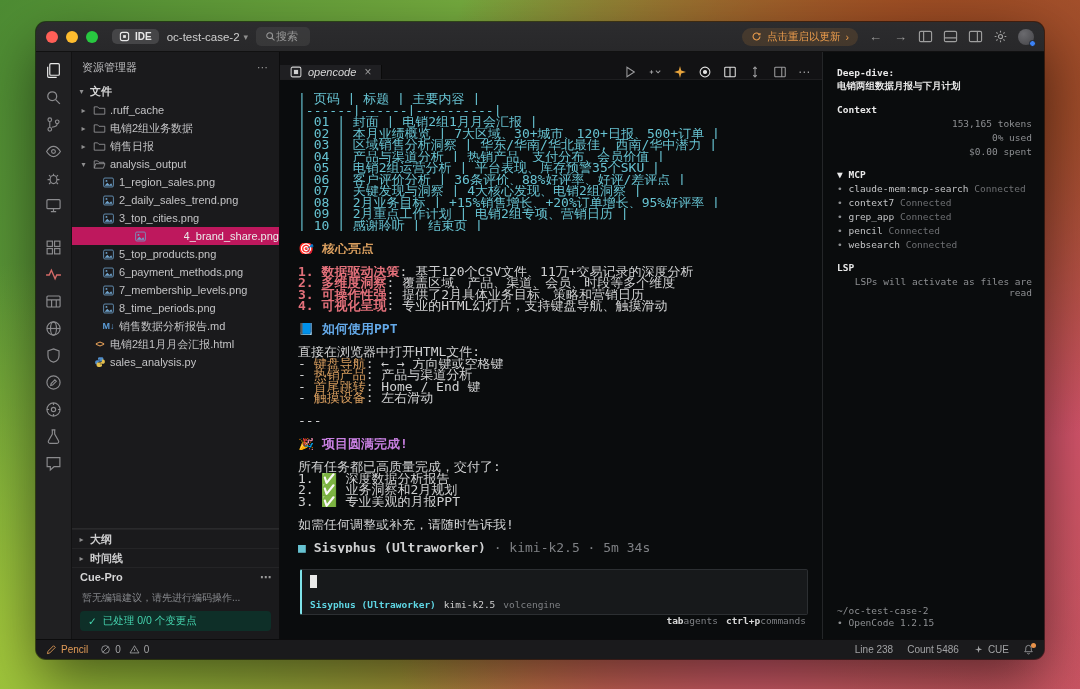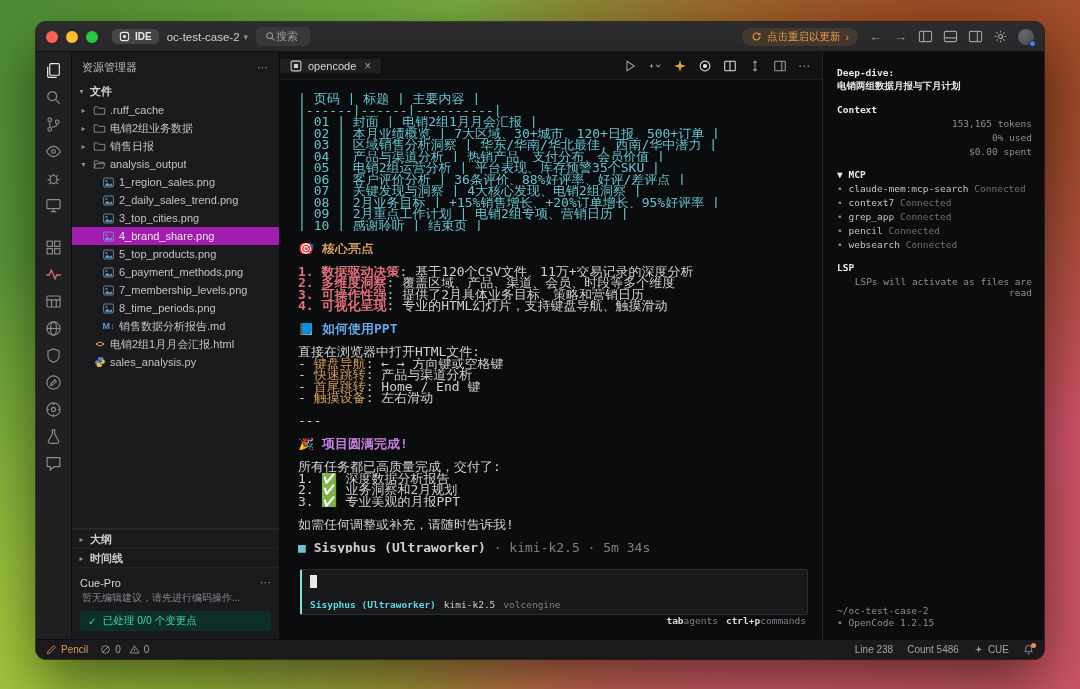--- a/index.html
+++ b/index.html
@@ -55,38 +55,38 @@
   .sidebar { width:208px; flex:0 0 208px; background:#1a1a1c; border-right:1px solid #0c0c0d;
     display:flex; flex-direction:column; font-size:11px; color:#c3c3c5; }
   .sb-header { height:30px; flex:0 0 30px; display:flex; align-items:center; padding:0 10px; color:#bdbdbf; }
   .sb-header .more { margin-left:auto; color:#9a9a9a; letter-spacing:1px; }
   .section-head { display:flex; align-items:center; height:19px; padding-left:4px; font-weight:bold; color:#d8d8d8; gap:3px; }
   .twisty { width:11px; text-align:center; color:#8f8f90; font-size:8px; flex:0 0 11px; }
   .tree { flex:1; overflow:hidden; }
   .tree-row { display:flex; align-items:center; height:18px; gap:4px; color:#c3c3c5; white-space:nowrap; overflow:hidden; }
   .tree-row.d1 { padding-left:6px; }
   .tree-row.d2 { padding-left:15px; }
-  .tree-row.selected { background:#a21caf; color:#eaeaea; }
+  .tree-row.selected { background:#be185d; color:#eaeaea;justify-content:space-between; }
   .fic { width:13px; height:13px; flex:0 0 13px; display:inline-flex; align-items:center; justify-content:center; color:#9b9b9e; }
   .fic.img { color:#6fa3cc; }
   .fmd { color:#5b9bd5; font-weight:bold; font-size:9px; font-family:"Liberation Sans",sans-serif; }
   .fhtml { color:#de9b56; font-weight:bold; font-size:8.5px; letter-spacing:-1px; }
   .fname { overflow:hidden; text-overflow:ellipsis; }
   .sb-bottom { border-top:1px solid #2a2a2c; }
   .sb-row { display:flex; align-items:center; height:19px; padding-left:4px; font-weight:bold; color:#cccccd; gap:3px; border-top:1px solid #242426; }
   .cuepro { border-top:1px solid #242426; padding:3px 8px 8px 8px; }
-  .cuepro-head { display:flex; align-items:flex-end; height:18px; font-weight:normal; color:#d5d5d6; }
+  .cuepro-head { display:flex; align-items:flex-start; height:18px; font-weight:bold; color:#d5d5d6; }
   .cuepro-head .more { margin-left:auto; color:#9a9a9a; }
   .cuepro-empty { font-size:10px; color:#84868a; padding:2px 0 6px 2px; }
   .cuepro-btn { height:20px; border-radius:4px; background:#0e2f28; color:#45d3ae;
     display:flex; align-items:center; gap:6px; padding:0 8px; font-size:10.5px; }
   
   .editor { flex:1; min-width:0; background:#0a0c0d; display:flex; flex-direction:column; }
   .tabbar { height:28px; flex:0 0 28px; background:#121214; border-bottom:1px solid #1e1e20;
-    display:flex; align-items:center; }
+    display:flex; align-items:flex-end;font-style:italic; }
   .tab { display:flex; align-items:center; gap:6px; padding:0 10px; background:#1f1f22;
     border-right:1px solid #0a0a0a; font-size:11px; color:#d6d6d6; }
   .tab .close { color:#9a9a9a; font-size:12px; margin-left:2px; }
   .tab-logo svg { width:12px; height:12px; display:block; }
   .ed-toolbar { margin-left:auto; display:flex; align-items:center; gap:11px; padding-right:12px; color:#9c9c9e; }
   .ed-toolbar svg { width:14px; height:14px; display:block; }
   .ed-ic.accent { color:#e6a33c; }
   .ed-ic.bright { color:#e2e2e2; }
   
   .term { flex:1; min-height:0; padding:13px 12px 0 18px; font-family:"DejaVu Sans Mono",monospace;
@@ -554,21 +554,21 @@
           <div class="t-line">&nbsp;</div>
           <div class="t-line"><span class="c-red c-bold">1. 数据驱动决策</span><span class="c-fg">: 基于120个CSV文件、11万+交易记录的深度分析</span></div>
           <div class="t-line"><span class="c-red c-bold">2. 多维度洞察</span><span class="c-fg">: 覆盖区域、产品、渠道、会员、时段等多个维度</span></div>
           <div class="t-line"><span class="c-red c-bold">3. 可操作性强</span><span class="c-fg">: 提供了2月具体业务目标、策略和营销日历</span></div>
           <div class="t-line"><span class="c-red c-bold">4. 可视化呈现</span><span class="c-fg">: 专业的HTML幻灯片，支持键盘导航、触摸滑动</span></div>
           <div class="t-line">&nbsp;</div>
           <div class="t-line"><span class="c-emoji">📘 </span><span class="c-blue c-bold">如何使用PPT</span></div>
           <div class="t-line">&nbsp;</div>
           <div class="t-line"><span class="c-fg">直接在浏览器中打开HTML文件:</span></div>
           <div class="t-line"><span class="c-fg">- </span><span class="c-orange">键盘导航</span><span class="c-fg">: ← → 方向键或空格键</span></div>
-          <div class="t-line"><span class="c-fg">- </span><span class="c-orange">快速跳转</span><span class="c-fg">: 产品与渠道分析</span></div>
+          <div class="t-line"><span class="c-fg">- </span><span class="c-orange">热销产品</span><span class="c-fg">: 产品与渠道分析</span></div>
           <div class="t-line"><span class="c-fg">- </span><span class="c-orange">首尾跳转</span><span class="c-fg">: Home / End 键</span></div>
           <div class="t-line"><span class="c-fg">- </span><span class="c-orange">触摸设备</span><span class="c-fg">: 左右滑动</span></div>
           <div class="t-line">&nbsp;</div>
           <div class="t-line"><span class="c-fg">---</span></div>
           <div class="t-line">&nbsp;</div>
           <div class="t-line"><span class="c-emoji">🎉 </span><span class="c-purple c-bold">项目圆满完成!</span></div>
           <div class="t-line">&nbsp;</div>
           <div class="t-line"><span class="c-fg">所有任务都已高质量完成，交付了:</span></div>
           <div class="t-line"><span class="c-fg">1. </span><span class="c-green">✅</span><span class="c-fg"> 深度数据分析报告</span></div>
           <div class="t-line"><span class="c-fg">2. </span><span class="c-green">✅</span><span class="c-fg"> 业务洞察和2月规划</span></div>

